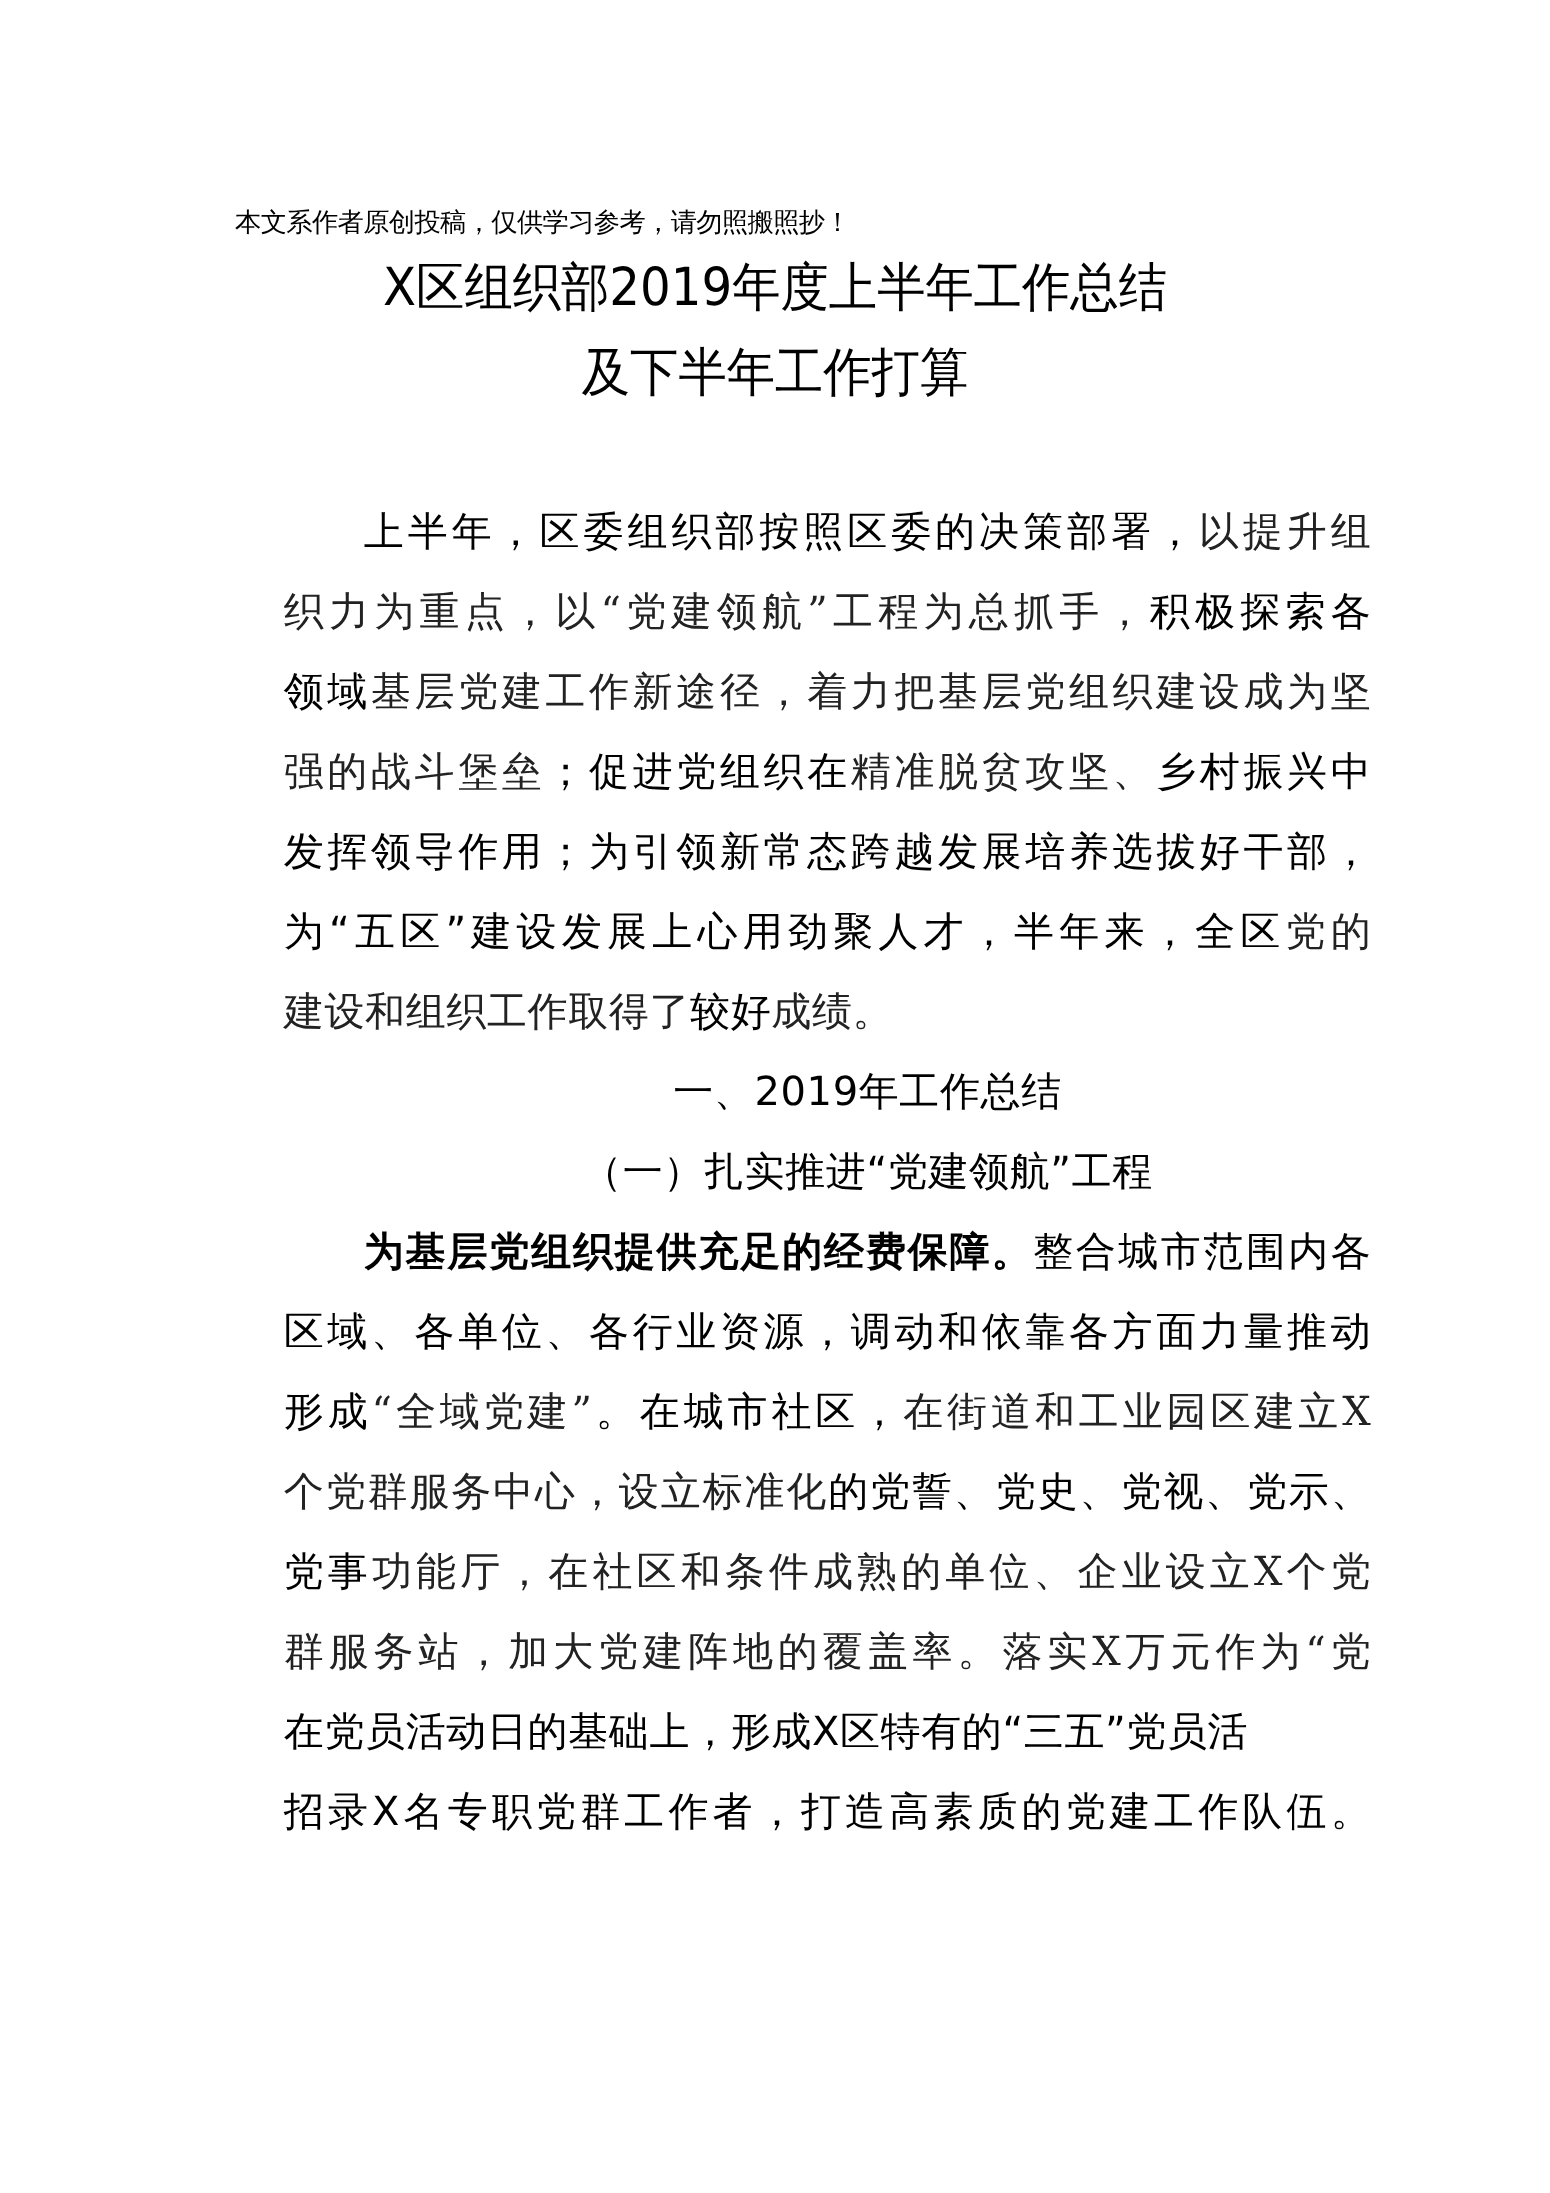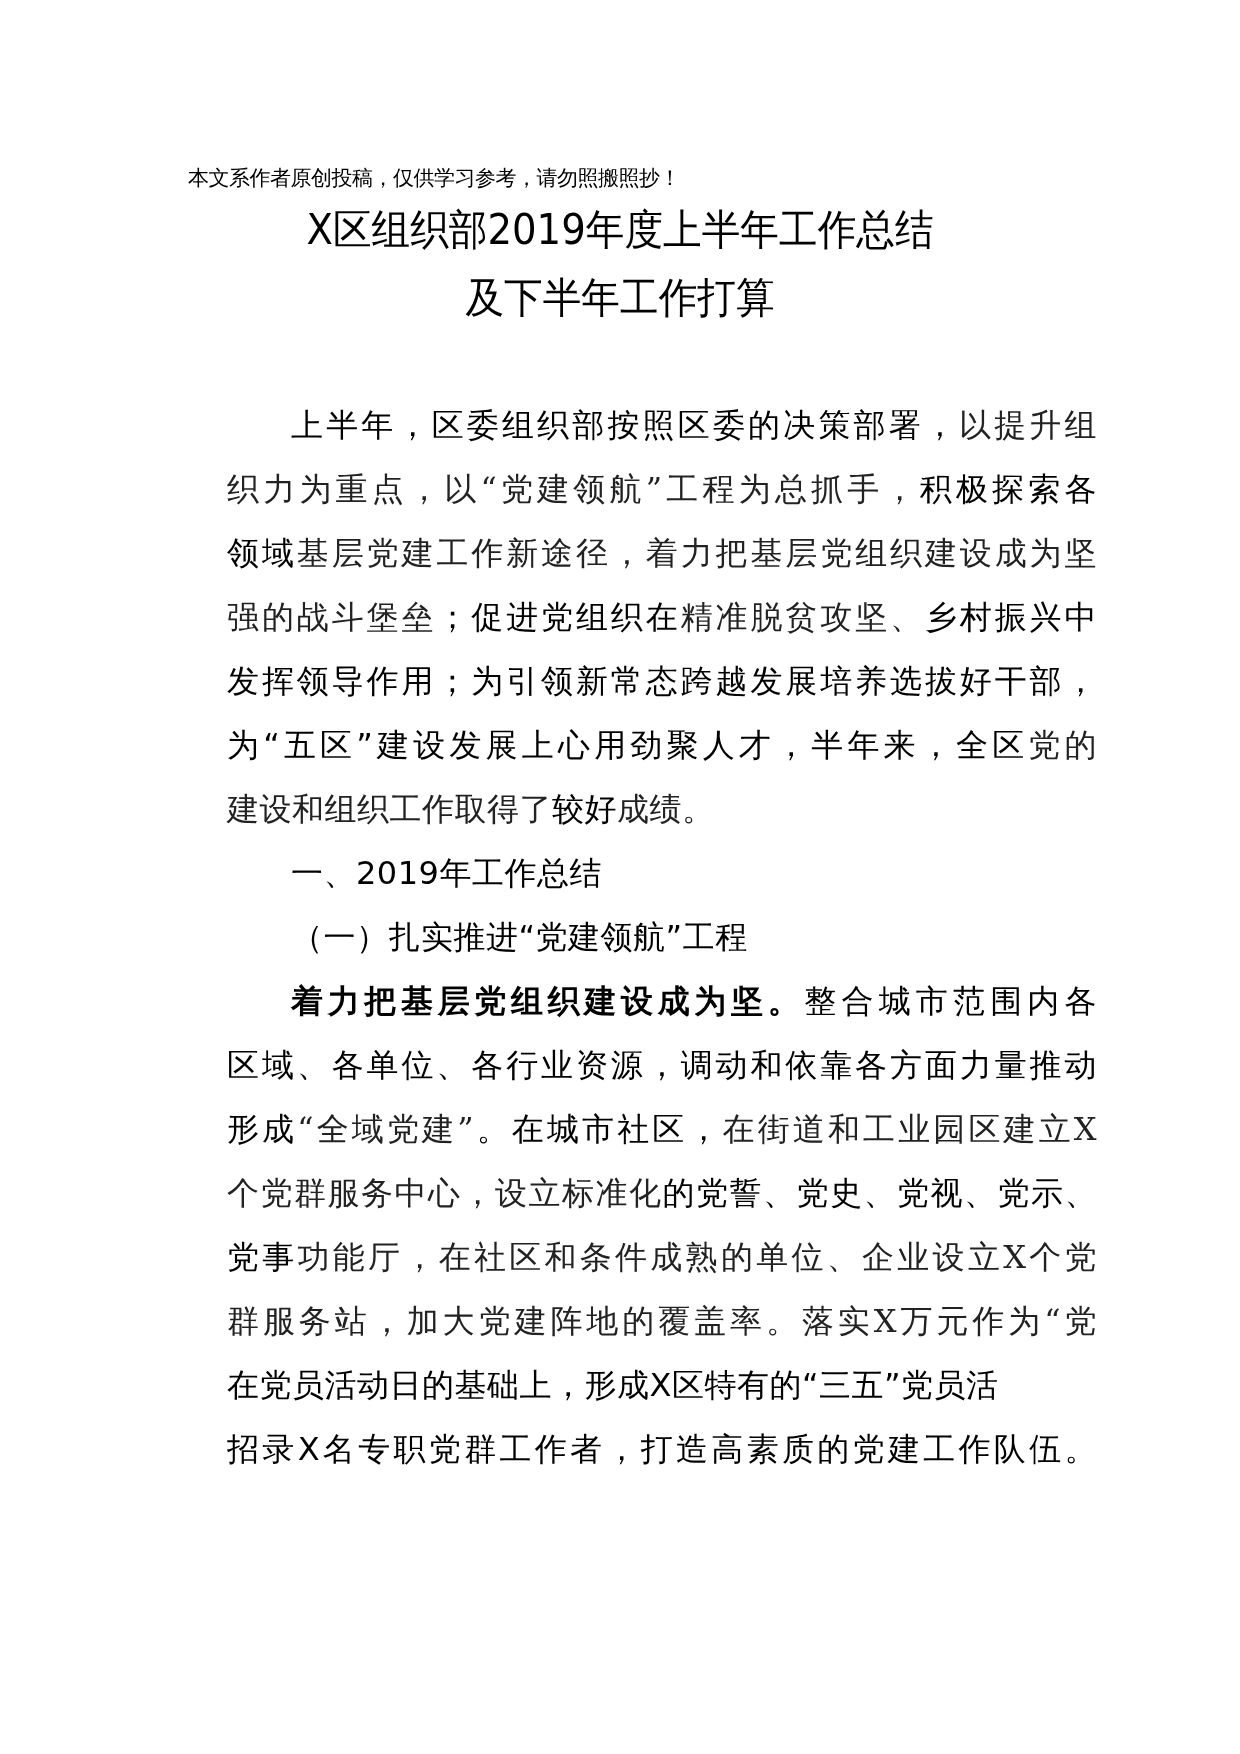--- a/index.html
+++ b/index.html
@@ -53,21 +53,21 @@
       width: 870px;
       margin-left: 39px;
     }
     .line {
       height: 64px;
       line-height: 64px;
       font-size: 32px;
       white-space: nowrap;
       letter-spacing: 0.5px;
     }
-    .line.indent { padding-left: 64px; }
+    .line.indent { padding-left: 64px; text-align: center; }
     .line.justify { text-align-last: justify; text-align: justify; }
     .s { font-family: "DejaVu Serif", "Liberation Serif", serif; color: #222; }
     .heavy { font-weight: bold; letter-spacing: 0; }
   </style>
 </head>
 <body>
 
 <div class="page">
 
   <div class="disclaimer">本文系作者原创投稿，仅供学习参考，请勿照搬照抄！</div>
@@ -81,21 +81,21 @@
         <div class="line justify"><span class="s">织力为重点，以“党建领航”工程为总抓手，</span><span class="">积极探索各</span></div>
         <div class="line justify"><span class="">领域</span><span class="s">基层党建工作新途径，着力把基层党组织建设成为坚</span></div>
         <div class="line justify"><span class="s">强的战斗堡垒</span><span class="">；促进党组织在</span><span class="s">精准脱贫攻坚、</span><span class="">乡村振兴中</span></div>
         <div class="line justify"><span class="">发挥领导作用；为引领新常态跨越发展培养选拔好干部，</span></div>
         <div class="line justify"><span class="">为“五区”建设发展上心用劲聚人才，半年来，全区</span><span class="s">党的</span></div>
         <div class="line"><span class="s">建设和组织工作取得了</span><span class="">较好</span><span class="s">成绩。</span></div>
       </div>
     <div class="line indent">一、2019年工作总结</div>
     <div class="line indent">（一）扎实推进“党建领航”工程</div>
     <div id="point1">
-        <div class="line indent justify"><span class="heavy">着力把基层党组织建设成为坚。</span><span class="">整合城市范围内各</span></div>
+        <div class="line indent justify"><span class="heavy">为基层党组织提供充足的经费保障。</span><span class="">整合城市范围内各</span></div>
         <div class="line justify"><span class="">区域、各单位、各行业资源，调动和依靠各方面力量推动</span></div>
         <div class="line justify"><span class="">形成</span><span class="s">“全域党建”</span><span class="">。在城市社区，</span><span class="s">在街道和工业园区建立X</span></div>
         <div class="line justify"><span class="s">个党群服务中心，设立标准化</span><span class="">的党誓、党史、党视、党示、</span></div>
         <div class="line justify"><span class="">党事</span><span class="s">功能厅，在社区和条件成熟的单位、企业设立X个党</span></div>
         <div class="line justify"><span class="s">群服务站，加大党建阵地的覆盖率。落实X万元作为“党</span></div>
         <div class="line"><span class="">在党员活动日的基础上，形成X区特有的“三五”党员活</span></div>
         <div class="line justify"><span class="">招录X名专职党群工作者，打造高素质的党建工作队伍。</span></div>
       </div>
   </div>
 

